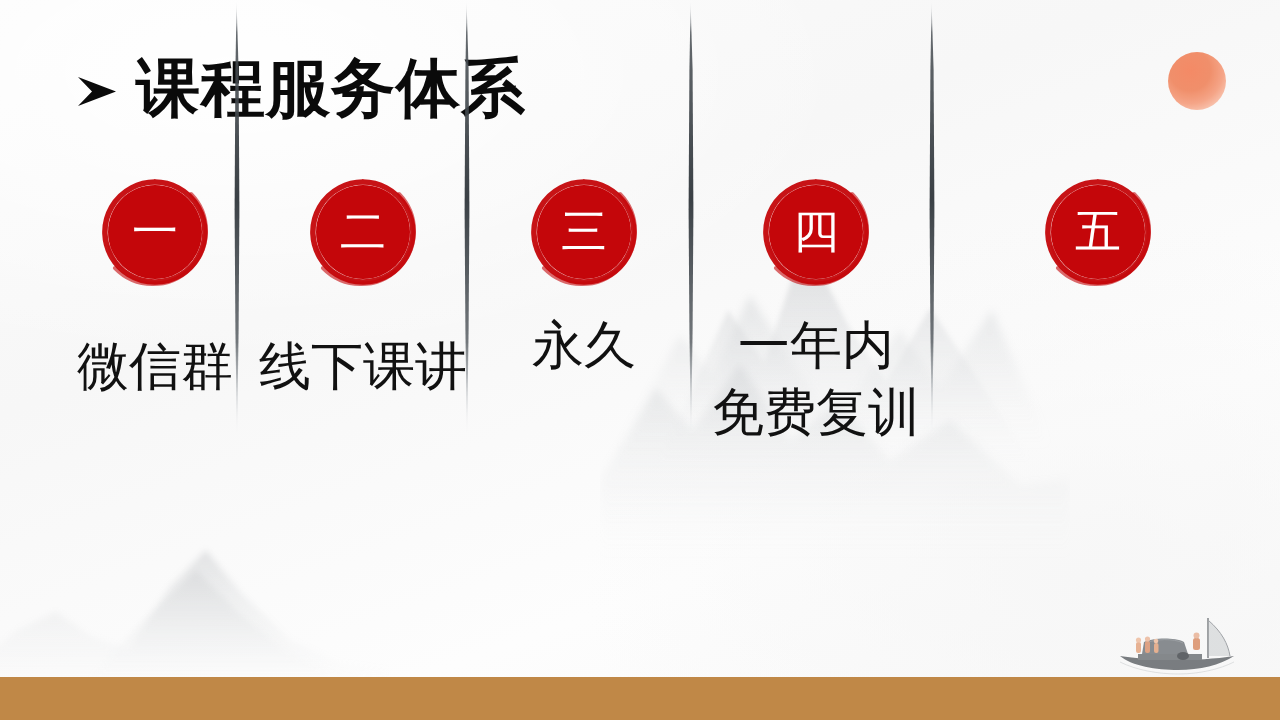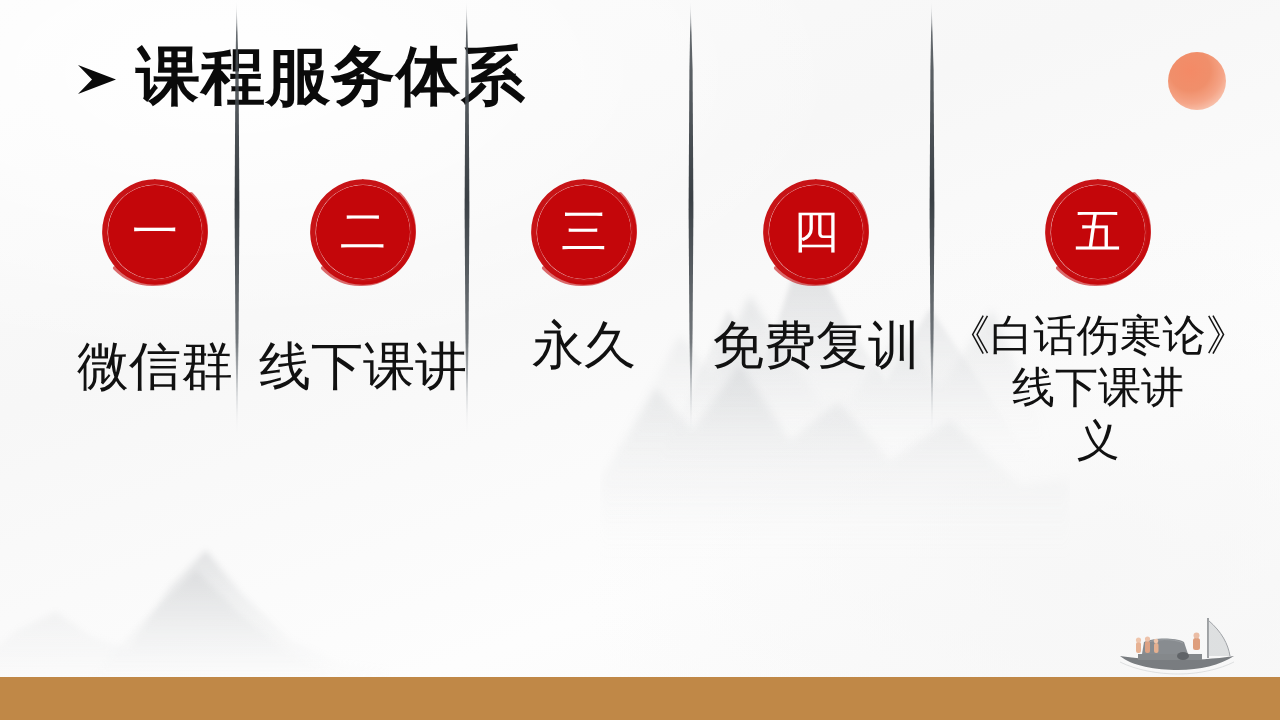--- a/index.html
+++ b/index.html
@@ -64,21 +64,21 @@
     width: 420px;
     height: 170px;
     opacity: 0.5;
     pointer-events: none;
   }
 
   
   .title-row {
     position: absolute;
     left: 74px;
-    top: 44px;
+    top: 56px;
     display: flex;
     align-items: center;
     gap: 16px;
   }
   .title-bullet {
     width: 46px;
     height: 46px;
     flex: 0 0 auto;
     margin-top: 8px;
   }
@@ -321,38 +321,34 @@
       <div class="badge-wrap">
         <svg class="badge-svg" viewBox="0 0 128 128">
           <circle cx="64" cy="64" r="47" fill="#c4060a"></circle>
           <path d="M64 14 a50 50 0 1 1 -0.2 0" fill="none" stroke="#c4060a" stroke-width="5.5" stroke-linecap="round" opacity="0.95"></path>
           <path d="M100 26 a52 52 0 0 1 -76 74" fill="none" stroke="#c4060a" stroke-width="4" stroke-linecap="round" opacity="0.6"></path>
           <path d="M18 78 a49 49 0 0 0 78 26" fill="none" stroke="#c4060a" stroke-width="3" stroke-linecap="round" opacity="0.45"></path>
         </svg>
         <span class="badge-num">四</span>
       </div>
       <div class="col-label">
+        <div>一年内</div>
         <div>免费复训</div>
       </div>
     </div>
 
     <div class="column col-5">
       <div class="badge-wrap">
         <svg class="badge-svg" viewBox="0 0 128 128">
           <circle cx="64" cy="64" r="47" fill="#c4060a"></circle>
           <path d="M64 14 a50 50 0 1 1 -0.2 0" fill="none" stroke="#c4060a" stroke-width="5.5" stroke-linecap="round" opacity="0.95"></path>
           <path d="M100 26 a52 52 0 0 1 -76 74" fill="none" stroke="#c4060a" stroke-width="4" stroke-linecap="round" opacity="0.6"></path>
           <path d="M18 78 a49 49 0 0 0 78 26" fill="none" stroke="#c4060a" stroke-width="3" stroke-linecap="round" opacity="0.45"></path>
         </svg>
         <span class="badge-num">五</span>
-      </div>
-      <div class="col-label">
-        <div>《白话伤寒论》</div>
-        <div>线下课讲</div>
-        <div>义</div>
       </div>
     </div>
 
   </div>
 
   <svg class="boat" viewBox="0 0 130 68">
     <g opacity="0.9">
       <path d="M96 6 L96 46" stroke="#6e7277" stroke-width="1.6" fill="none"></path>
       <path d="M96 8 C110 20 116 32 118 44 L96 44 Z" fill="#9fa3a7" opacity="0.35"></path>
       <path d="M96 8 C110 20 116 32 118 44" stroke="#8b8f94" stroke-width="1" fill="none"></path>

